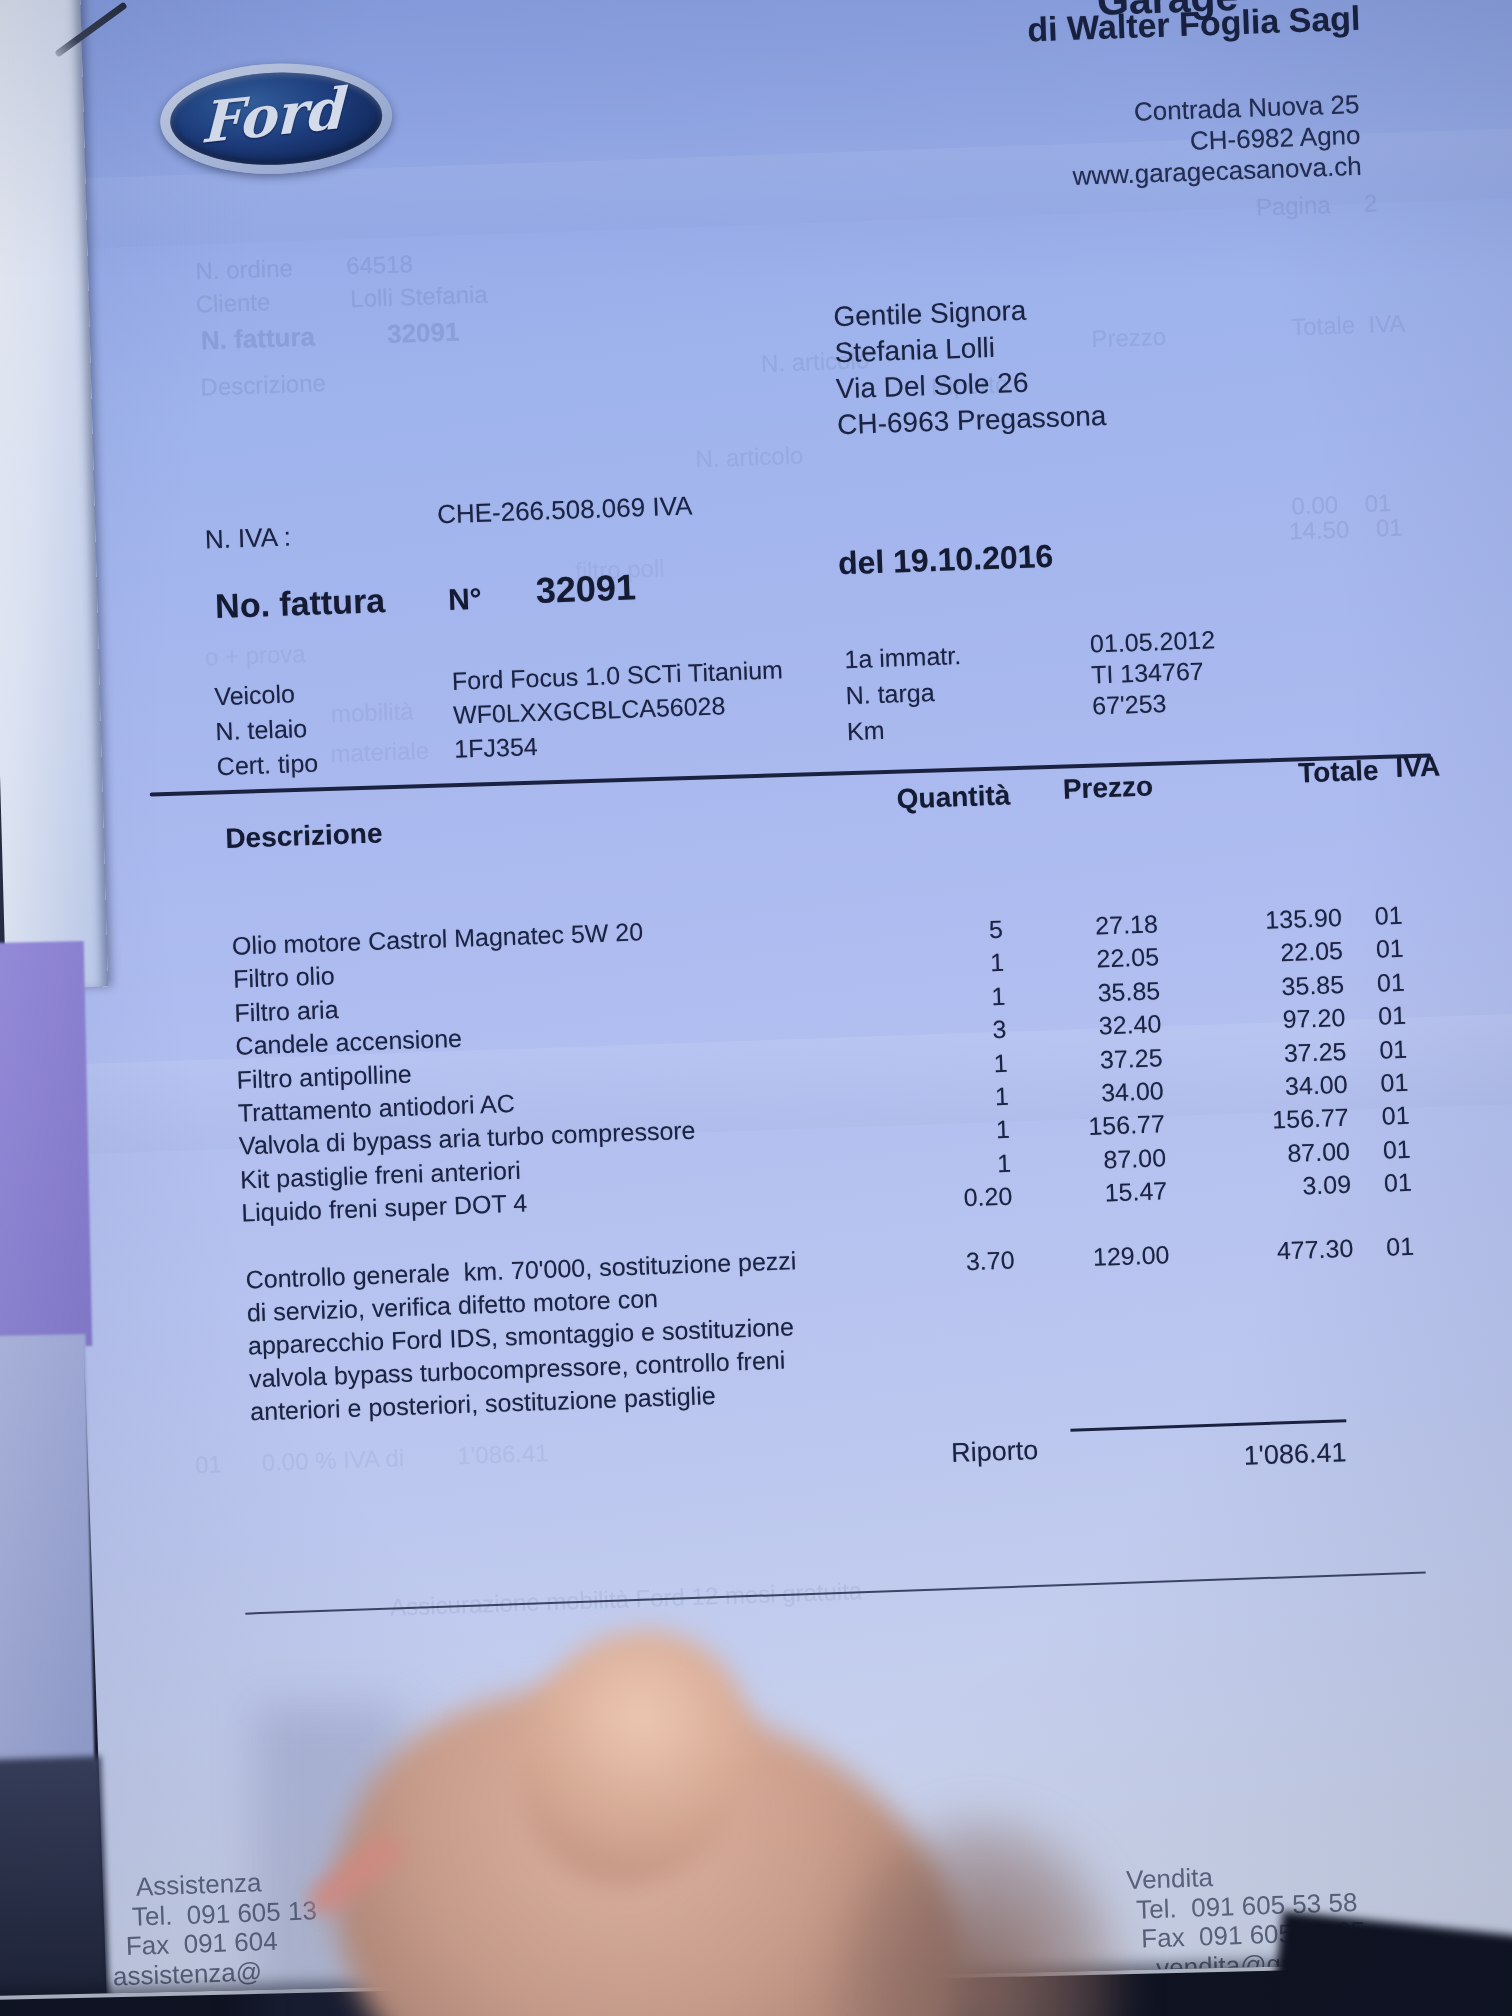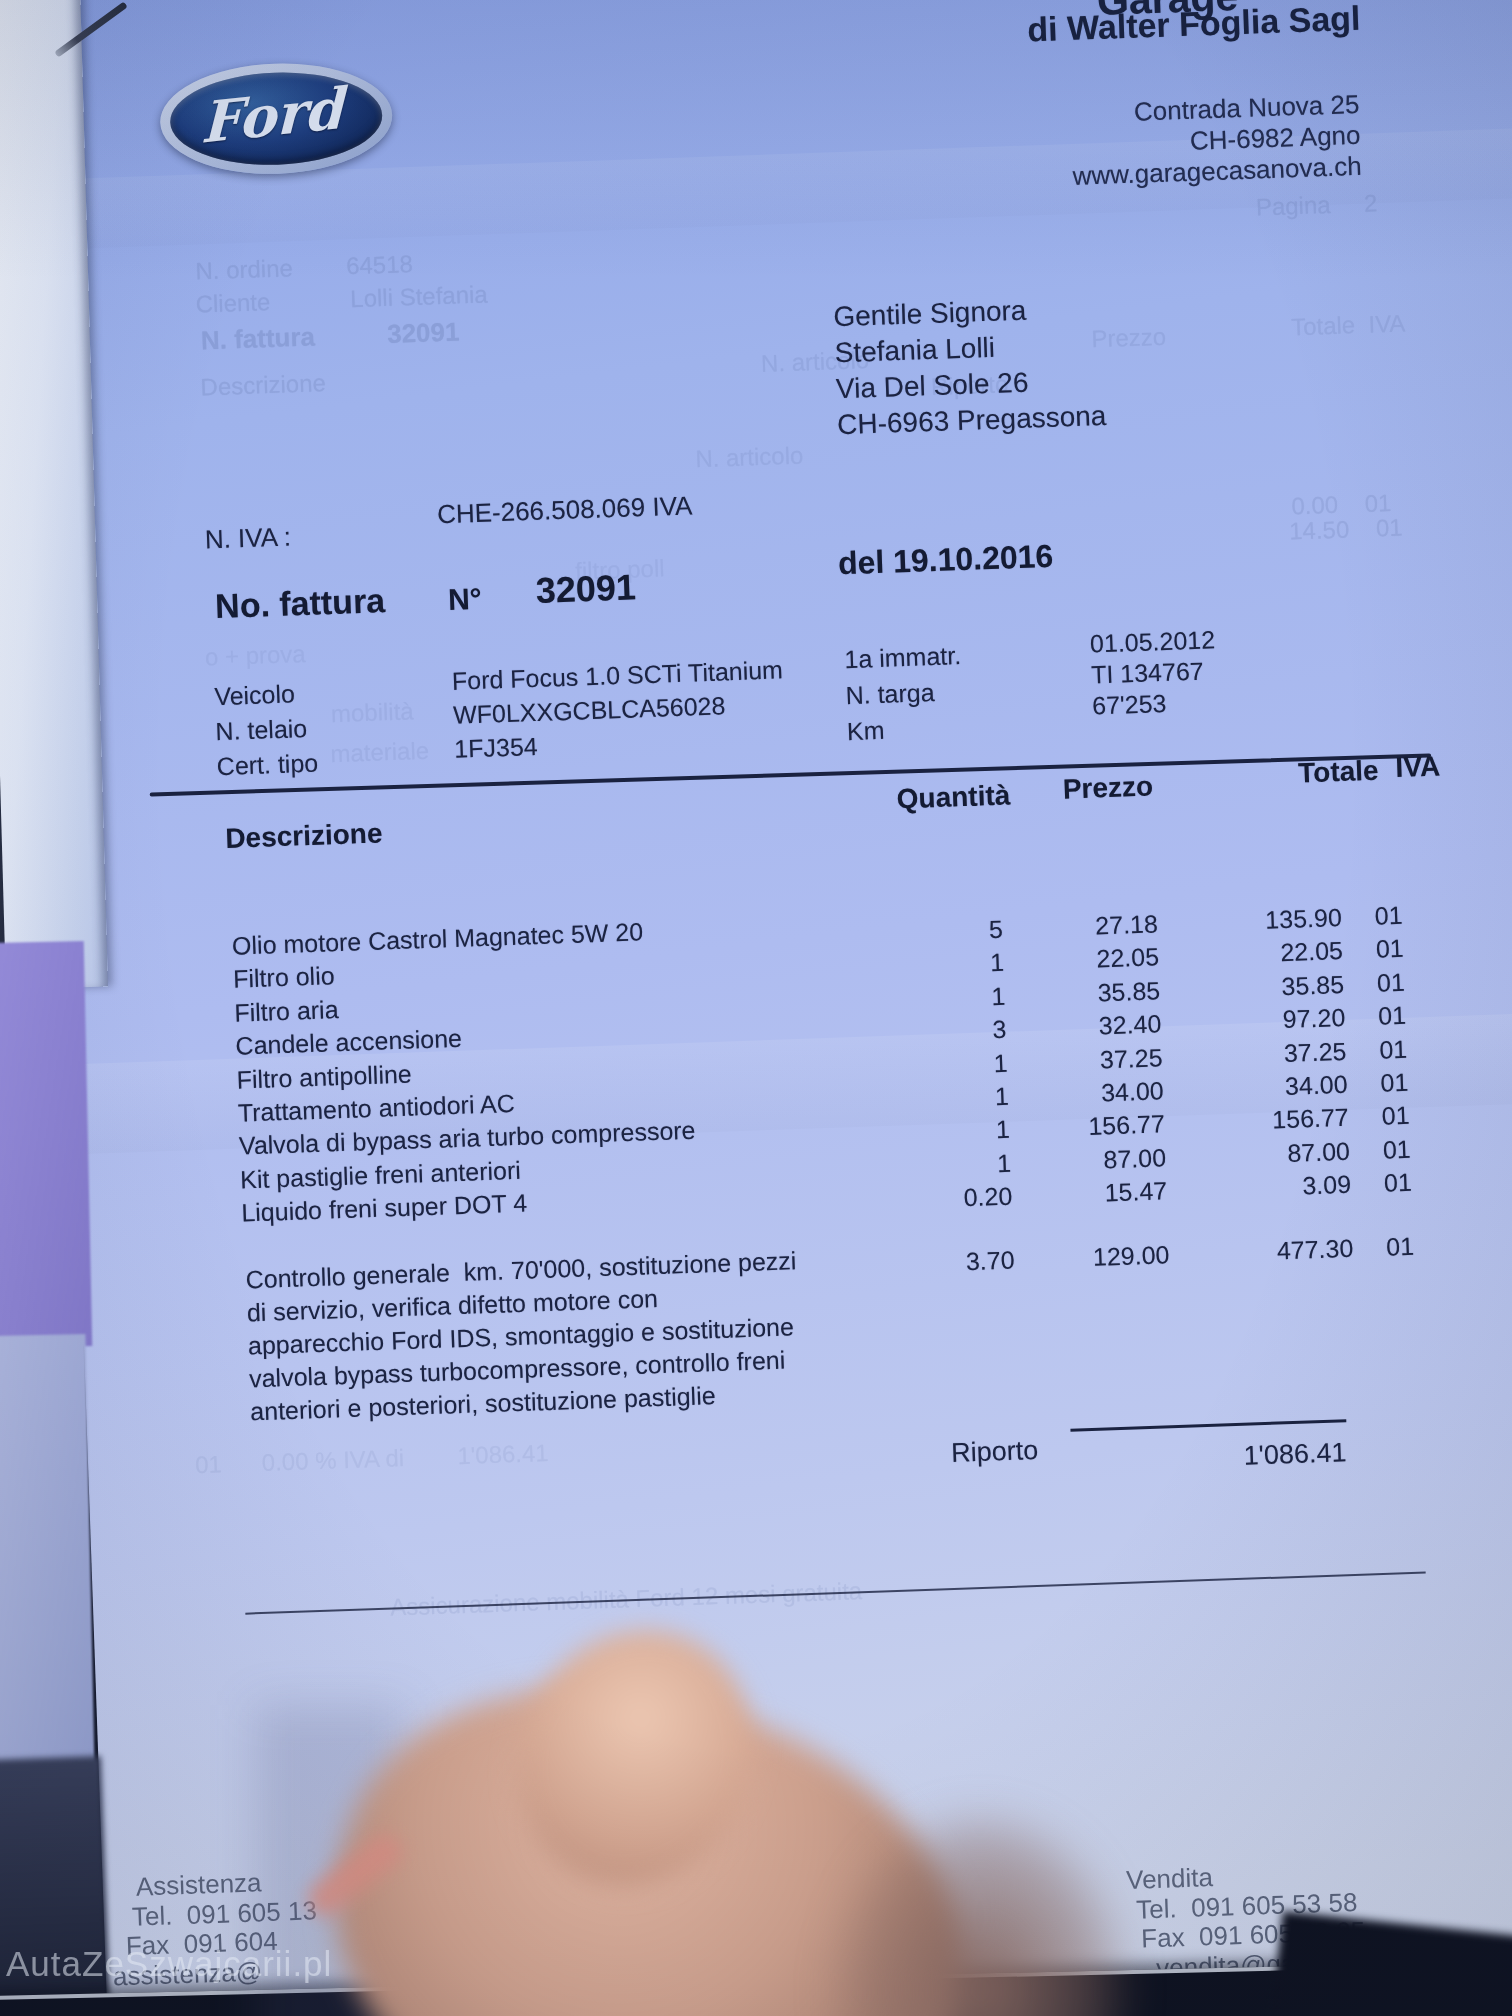--- a/index.html
+++ b/index.html
@@ -300,14 +300,13 @@
 
   <div class="hand">
     <div class="abs f-cast"></div>
     <div class="abs f-main"></div>
     <div class="abs f-tip"></div>
     <div class="abs f-dark"></div>
     <div class="abs f-streak"></div>
   </div>
 
   <div class="tone"></div>
-  <div class="abs watermark">AutaZeSzwajcarii.pl</div>
 </div>
 
 </body></html>

